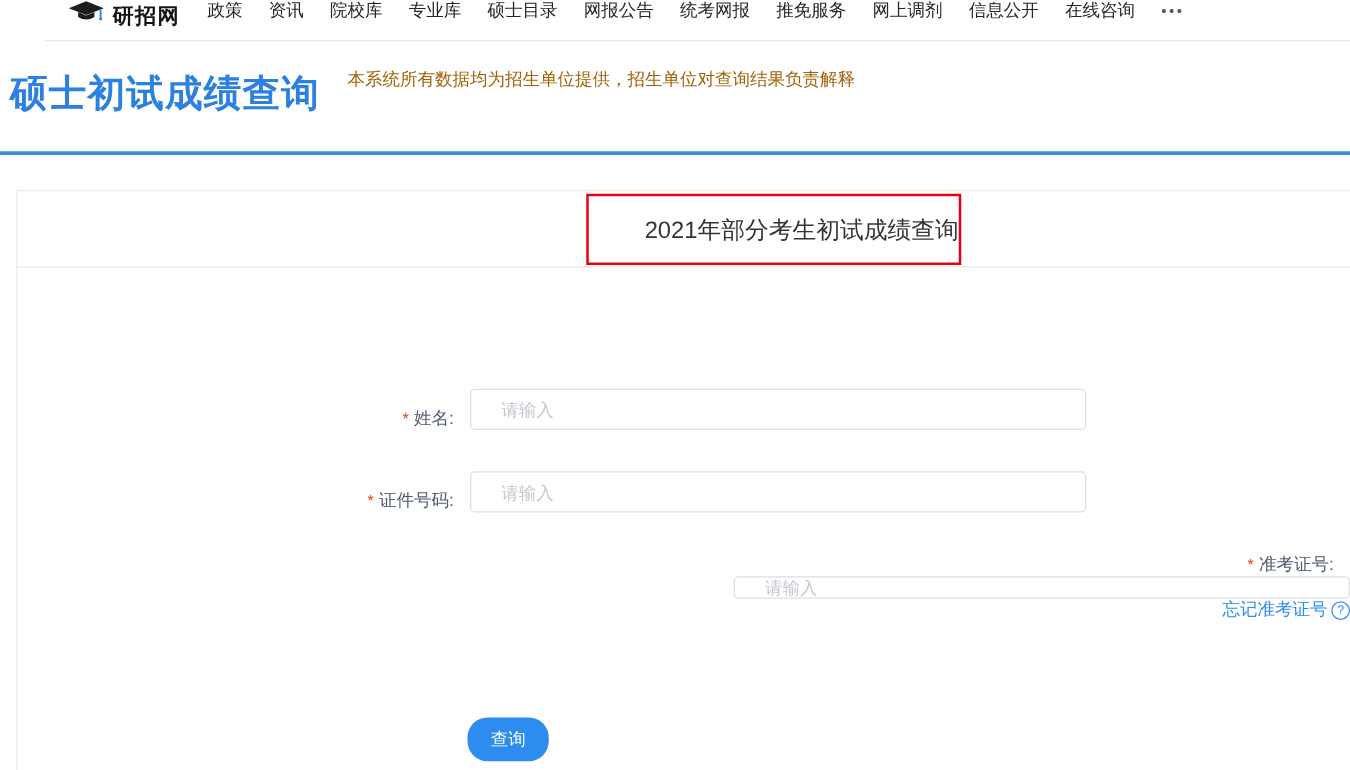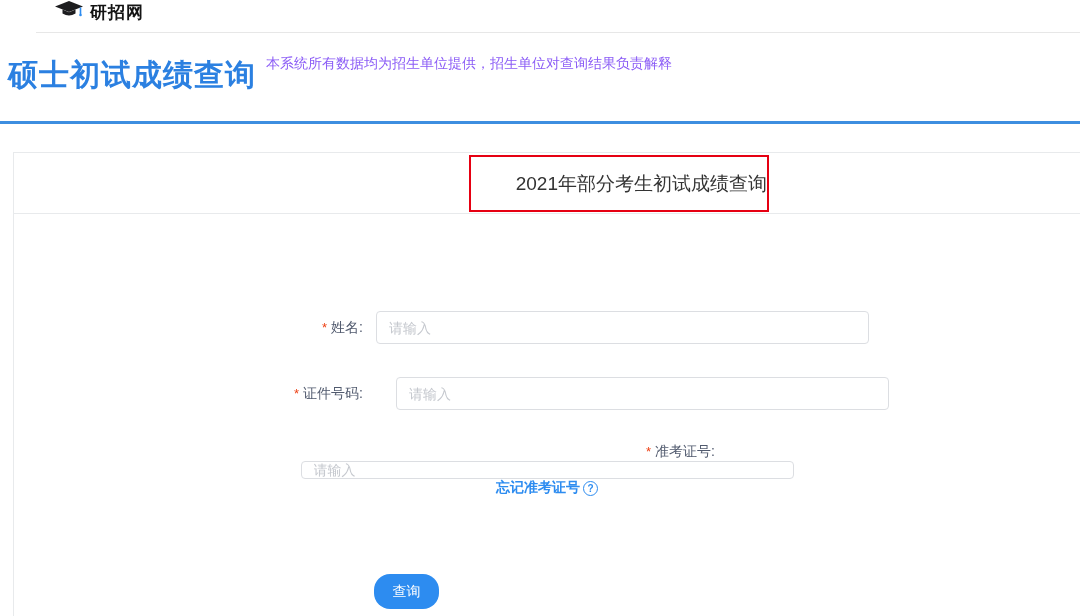--- a/index.html
+++ b/index.html
@@ -15,78 +15,92 @@
     letter-spacing:1px; }
   .menu { display:flex; align-items:center; margin-left:22px; }
   .nav-item { font-size:14px; color:#262626; margin-right:21px; cursor:pointer;
     text-decoration:none; white-space:nowrap; }
   .nav-item.more { color:#595959; letter-spacing:2px; font-size:12px; }
 
   
   .page-head-inner { position:absolute; left:8px; top:55px;
     display:flex; align-items:flex-start; }
   .page-title { font-size:30px; font-weight:bold; color:#2b80e1; letter-spacing:1px; }
-  .page-subtitle { font-size:14px; color:#8b5cf6; margin-left:10px; }
+  .page-subtitle { font-size:14px; color:#a16207; margin-left:22px; }
   .blue-divider { position:absolute; top:121px; left:0; width:1080px; height:3px;
     background:#3d8ee0; }
 
   
   .card { position:absolute; left:13px; top:152px; width:1067px; height:500px;
     background:#fff; border:1px solid #e8eaec; border-right:none; }
   .card-header { position:relative; height:61px; border-bottom:1px solid #e8eaec; }
   .title-annotation { position:absolute; left:455px; top:2px; width:300px; height:57px;
     border:2px solid #e60012; display:flex; align-items:center; justify-content:flex-end; }
   .card-title { font-size:19px; color:#333; }
 
   .alert { position:absolute; left:170px; top:81px; width:882px; height:48px;
     background:#fdf6e0; border:1px solid #f1d88f; border-radius:5px;
     display:flex; align-items:center; padding:0 16px;
     font-size:14px; color:#555; }
 
   
   .frow { position:absolute; left:0; width:100%; height:33px;
-    display:flex; align-items:center; }
+    display:flex; align-items:flex-end; }
   .flabel { width:362px; padding-right:13px; text-align:right;
     font-size:14px; color:#515a6e; white-space:nowrap; }
   .req { color:#ed4014; margin-right:4px; font-size:13px; }
   .finput { width:493px; height:33px; border:1px solid #dcdee2; border-radius:4px;
-    padding:0 12px; font-size:14px; color:#515a6e; outline:none;
+    padding:0 24px; font-size:14px; color:#515a6e; outline:none;
     font-family:"Liberation Sans","DejaVu Sans",sans-serif; }
   .finput::placeholder { color:#c5c8ce; }
   .forgot-link { margin-left:0; font-size:14px; color:#2d8cf0;
     text-decoration:none; cursor:pointer; display:flex; align-items:center;
-    white-space:nowrap;font-weight:bold; }
+    white-space:nowrap; }
   .qcircle { display:inline-flex; align-items:center; justify-content:center;
     width:15px; height:15px; border:1px solid #2d8cf0; border-radius:50%;
     font-size:10px; margin-left:3px; color:#2d8cf0; }
   .unit-value { font-size:14px; color:#515a6e; }
   .query-btn { margin-left:360px; width:65px; height:35px; background:#2d8cf0;
     color:#fff; border:none; border-radius:16px; font-size:14px; cursor:pointer;
     font-family:"Liberation Sans","DejaVu Sans",sans-serif; }
 
   .row-name   { top:158px; }
-  .row-id     { top:224px;gap:20px; }
+  .row-id     { top:224px; }
   .row-ticket { top:290px;flex-direction:column; }
   .row-unit   { top:350px; }
   .row-submit { top:421px; height:35px; }
 </style>
 </head>
 <body>
 
 <div class="nav">
   <div class="logo">
     <span>
       <svg width="30" height="20" viewBox="0 0 30 20">
         <polygon points="15,1 29,6.5 15,12 1,6.5" fill="#1d1d1f"></polygon>
         <path d="M8.5,9.5 L8.5,13.5 Q15,17.6 21.5,13.5 L21.5,9.5 L15,12.3 Z" fill="#1d1d1f"></path>
         <line x1="26.5" y1="7.5" x2="26.5" y2="14" stroke="#2d8cf0" stroke-width="1.6"></line>
         <circle cx="26.5" cy="15" r="1.3" fill="#2d8cf0"></circle>
       </svg>
     </span>
     <span class="logo-text">研招网</span>
+  </div>
+  <div class="menu">
+    <a class="nav-item">政策</a>
+    <a class="nav-item">资讯</a>
+    <a class="nav-item">院校库</a>
+    <a class="nav-item">专业库</a>
+    <a class="nav-item">硕士目录</a>
+    <a class="nav-item">网报公告</a>
+    <a class="nav-item">统考网报</a>
+    <a class="nav-item">推免服务</a>
+    <a class="nav-item">网上调剂</a>
+    <a class="nav-item">信息公开</a>
+    <a class="nav-item">在线咨询</a>
+    <a class="nav-item more">•••</a>
   </div>
 </div>
 
 <div class="page-head-inner">
   <span class="page-title">硕士初试成绩查询</span>
   <span class="page-subtitle">本系统所有数据均为招生单位提供，招生单位对查询结果负责解释</span>
 </div>
 <div class="blue-divider"></div>
 
 <div class="card">

